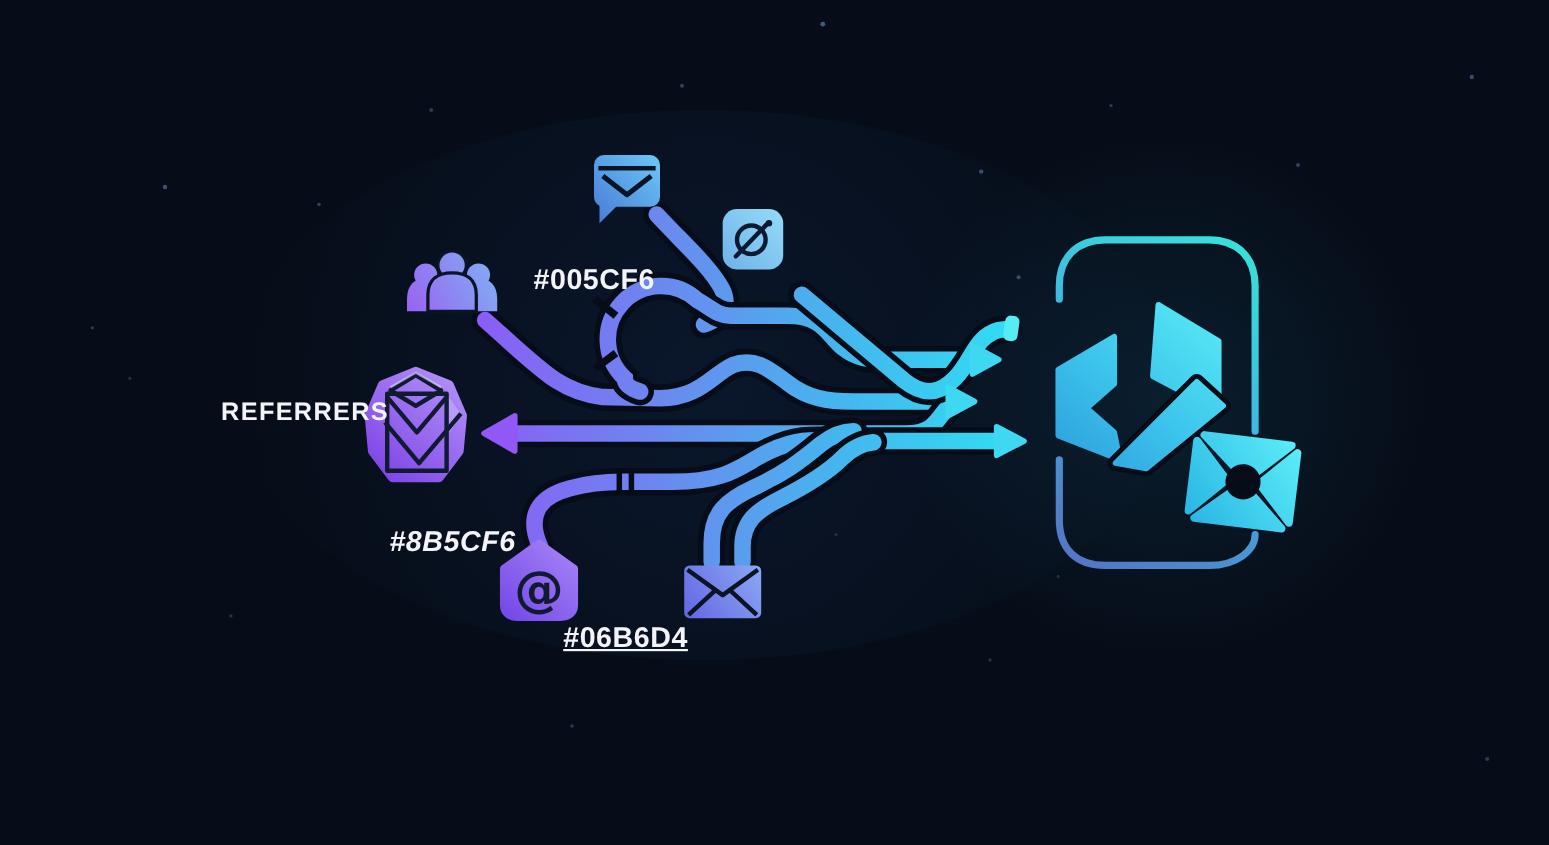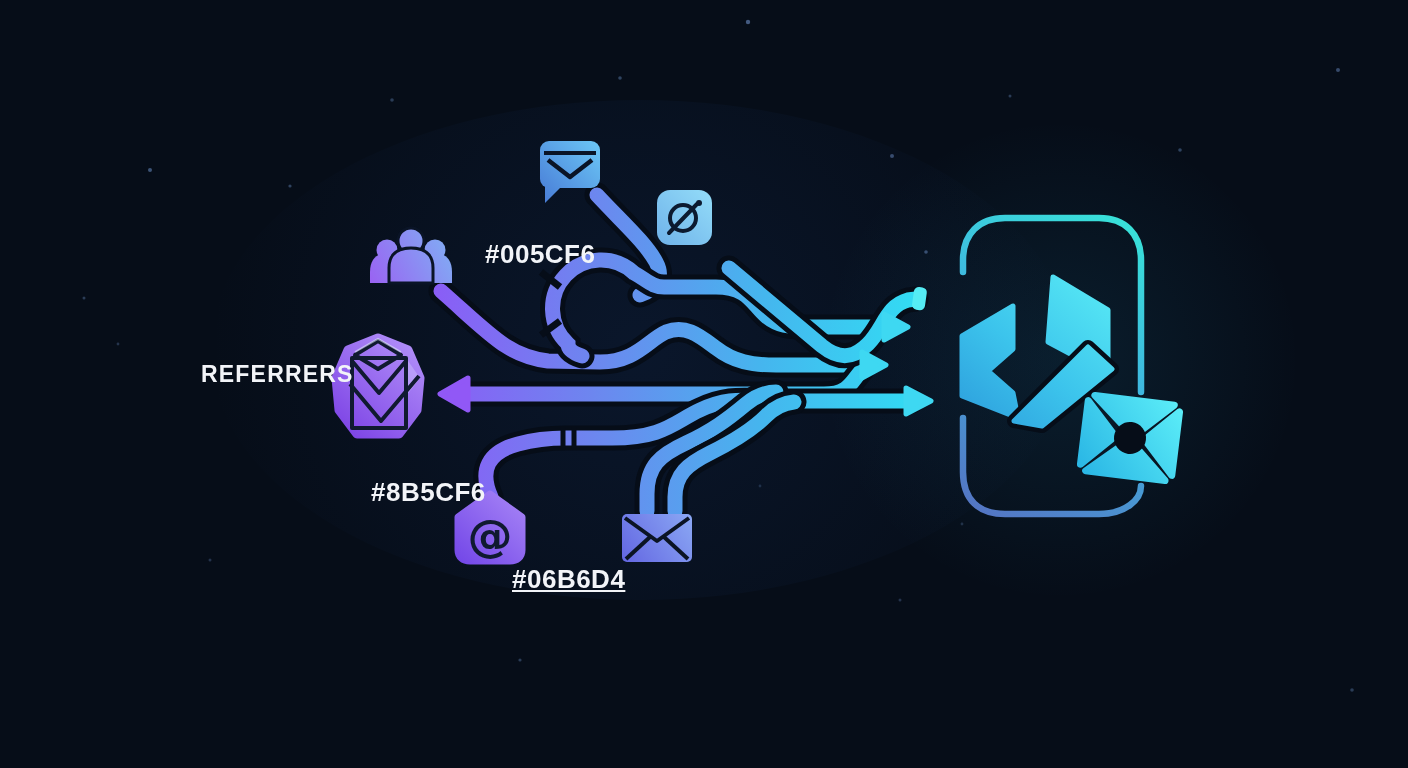--- a/index.html
+++ b/index.html
@@ -209,15 +209,15 @@
     <path d="M 1090 400 L 1170 400 L 1133 436 Z" fill="url(#logoGrad2)" stroke="url(#logoGrad2)"></path>
     <path d="M 1084 406 L 1084 470 L 1115 438 Z" fill="url(#logoGrad2)" stroke="url(#logoGrad2)"></path>
     <path d="M 1176 406 L 1176 470 L 1145 438 Z" fill="url(#logoGrad2)" stroke="url(#logoGrad2)"></path>
     <path d="M 1090 476 L 1170 476 L 1130 440 Z" fill="url(#logoGrad2)" stroke="url(#logoGrad2)"></path>
     <circle cx="1130" cy="438" r="16" fill="#060d18" stroke="none"></circle>
   </g>
 </svg>
 
   <div class="lbl lbl-hex" style="left:485px;top:219px;margin-top:20px;">#005CF6</div>
   <div class="lbl lbl-ref" style="left:201px;top:361px;">REFERRERS</div>
-  <div class="lbl lbl-hex" style="left:371px;top:477px;">#8B5CF6</div>
+  <div class="lbl lbl-hex" style="left:354px;top:477px;font-style:italic;">#8B5CF6</div>
   <div class="lbl lbl-hex" style="left:512px;top:564px;text-decoration:underline;">#06B6D4</div>
 </div>
 
 </body></html>

